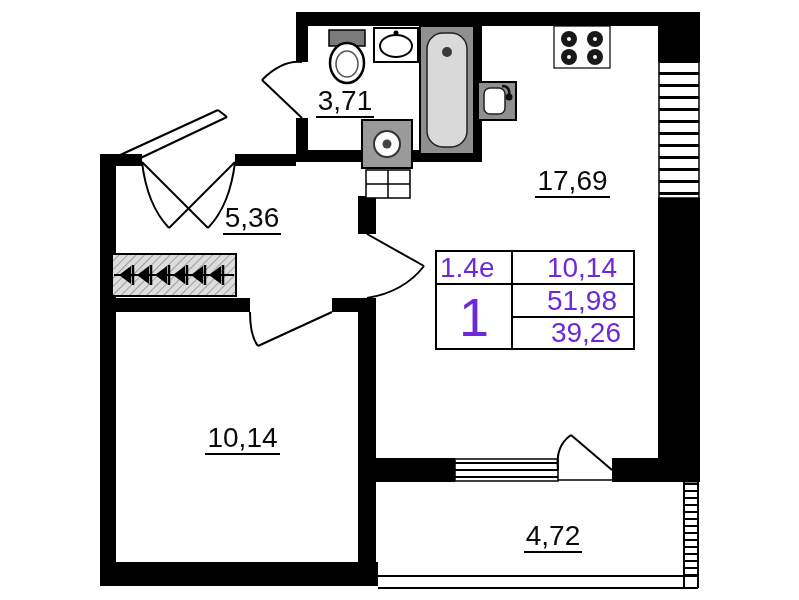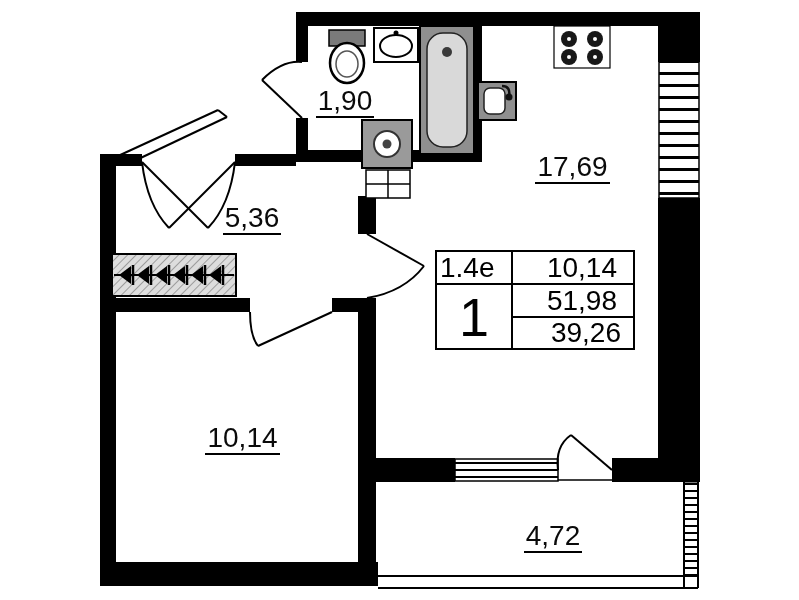--- a/index.html
+++ b/index.html
@@ -10,21 +10,21 @@
   .plan-svg{position:absolute;left:0;top:0;z-index:1;}
   .room-label{
     position:absolute;z-index:2;font-size:28px;line-height:1.05;
     text-align:center;white-space:nowrap;color:#0a0a0a;
   }
   .room-label .u{border-bottom:2px solid #000;padding:0 2px 1px 2px;display:inline-block;}
   .stamp{
     position:absolute;left:435px;top:250px;width:200px;height:100px;z-index:3;
     display:grid;grid-template-columns:76px 1fr;grid-template-rows:33px 33px 1fr;
     background:#fff;border:2px solid #000;box-sizing:border-box;
-    font-size:28px;color:#000000;
+    font-size:28px;color:#6d28d9;
   }
   .stamp .c{display:flex;align-items:center;box-sizing:border-box;overflow:hidden;}
   .stamp .cell-type   {grid-area:1/1;border-right:2px solid #000;border-bottom:2px solid #000;padding-left:3px;}
   .stamp .cell-living {grid-area:1/2;border-bottom:2px solid #000;justify-content:flex-end;padding-right:16px;}
   .stamp .cell-rooms  {grid-area:2/1/4/2;border-right:2px solid #000;justify-content:center;font-size:54px;}
   .stamp .cell-area   {grid-area:2/2;border-bottom:2px solid #000;justify-content:flex-end;padding-right:16px;}
   .stamp .cell-total  {grid-area:3/2;justify-content:flex-end;padding-right:12px;}
 </style>
 </head>
 <body>
@@ -167,26 +167,26 @@
       <polygon points="173,275 185,266 185,284" fill="#000"></polygon>
         <line x1="187" y1="265" x2="187" y2="285" stroke="#000" stroke-width="2.5"></line>
       <polygon points="191,275 203,266 203,284" fill="#000"></polygon>
         <line x1="205" y1="265" x2="205" y2="285" stroke="#000" stroke-width="2.5"></line>
       <polygon points="209,275 221,266 221,284" fill="#000"></polygon>
         <line x1="223" y1="265" x2="223" y2="285" stroke="#000" stroke-width="2.5"></line>
     </g>
   </svg>
 
   <div class="room-label" style="left:299px;top:86px;width:92px;">
-    <span class="u">1,90</span>
+    <span class="u">3,71</span>
   </div>
   <div class="room-label" style="left:206px;top:203px;width:92px;">
     <span class="u">5,36</span>
   </div>
-  <div class="room-label" style="left:515px;top:152px;width:115px;">
+  <div class="room-label" style="left:515px;top:166px;width:115px;">
     <span class="u">17,69</span>
   </div>
   <div class="room-label" style="left:185px;top:423px;width:115px;">
     <span class="u">10,14</span>
   </div>
   <div class="room-label" style="left:504px;top:521px;width:98px;">
     <span class="u">4,72</span>
   </div>
 
   <div class="stamp">

